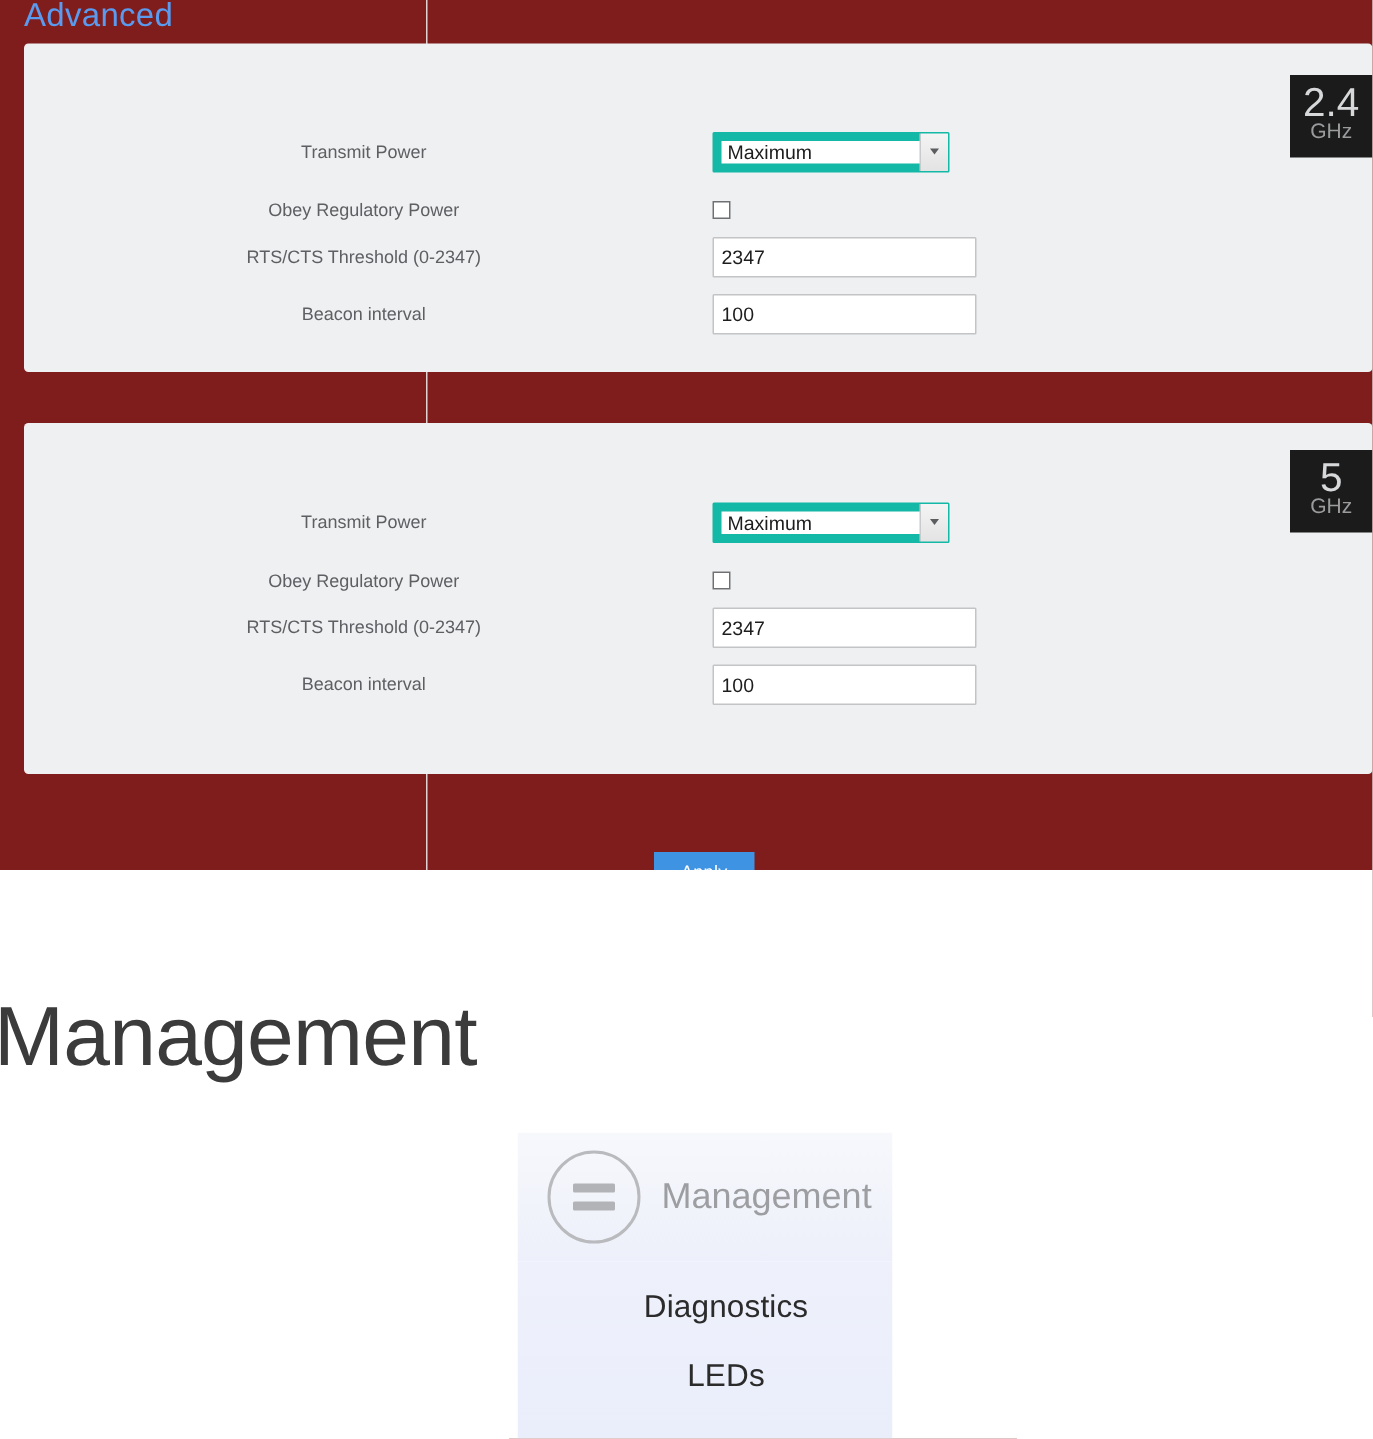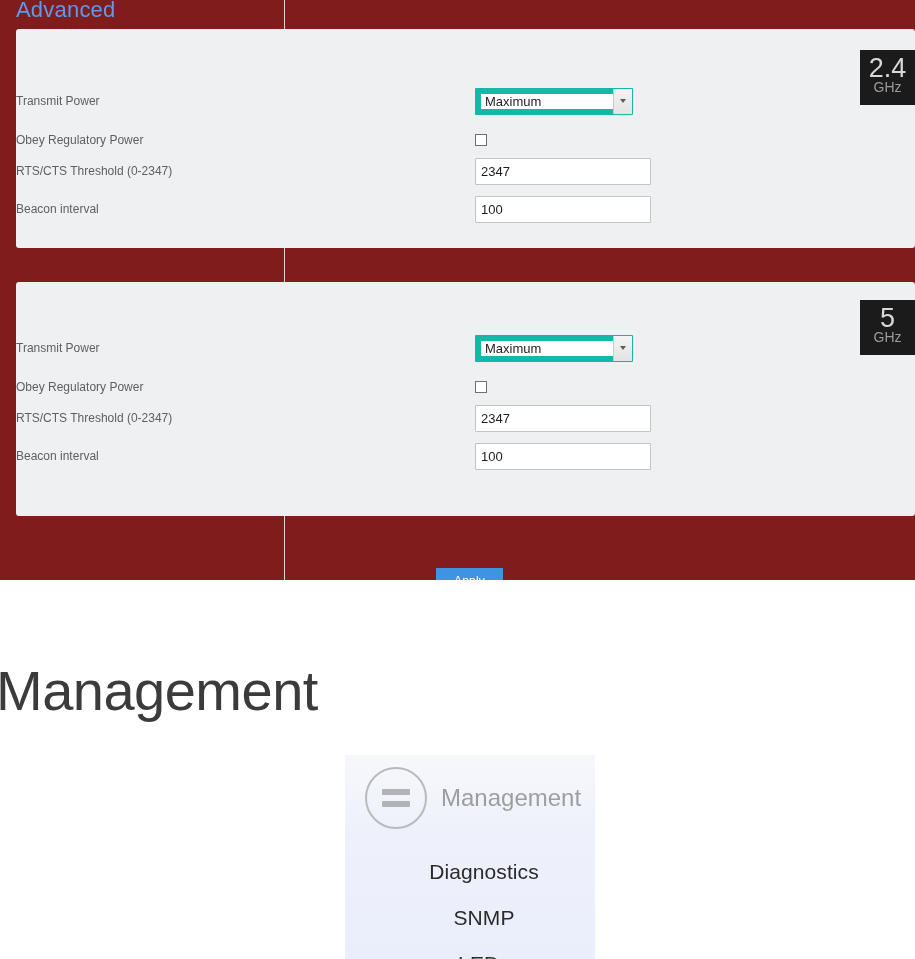--- a/index.html
+++ b/index.html
@@ -91,21 +91,21 @@
   .frow {
     position: absolute;
     left: 0;
     width: 899px;
     height: 30px;
     display: flex;
     align-items: center;
   }
   .flabel {
     width: 459px;
-    text-align: left;
+    text-align: center;
     padding-right: 6px;
     box-sizing: border-box;
     font-size: 12px;
     color: #5d5f63;
     white-space: nowrap;
   }
   .fctrl { flex: 0 0 auto; }
 
   select.f-select {
     width: 158px;
@@ -347,16 +347,15 @@
 <div class="mgmt-panel">
   <div class="mgmt-header">
     <span class="mgmt-circle">
       <span class="bar"></span>
       <span class="bar"></span>
     </span>
     <span class="mgmt-header-label">Management</span>
   </div>
   <div class="mgmt-list">
     <div class="mgmt-item">Diagnostics</div>
-    <div class="mgmt-item">SNMP</div>
     <div class="mgmt-item">LEDs</div>
   </div>
 </div>
 
 </body></html>

